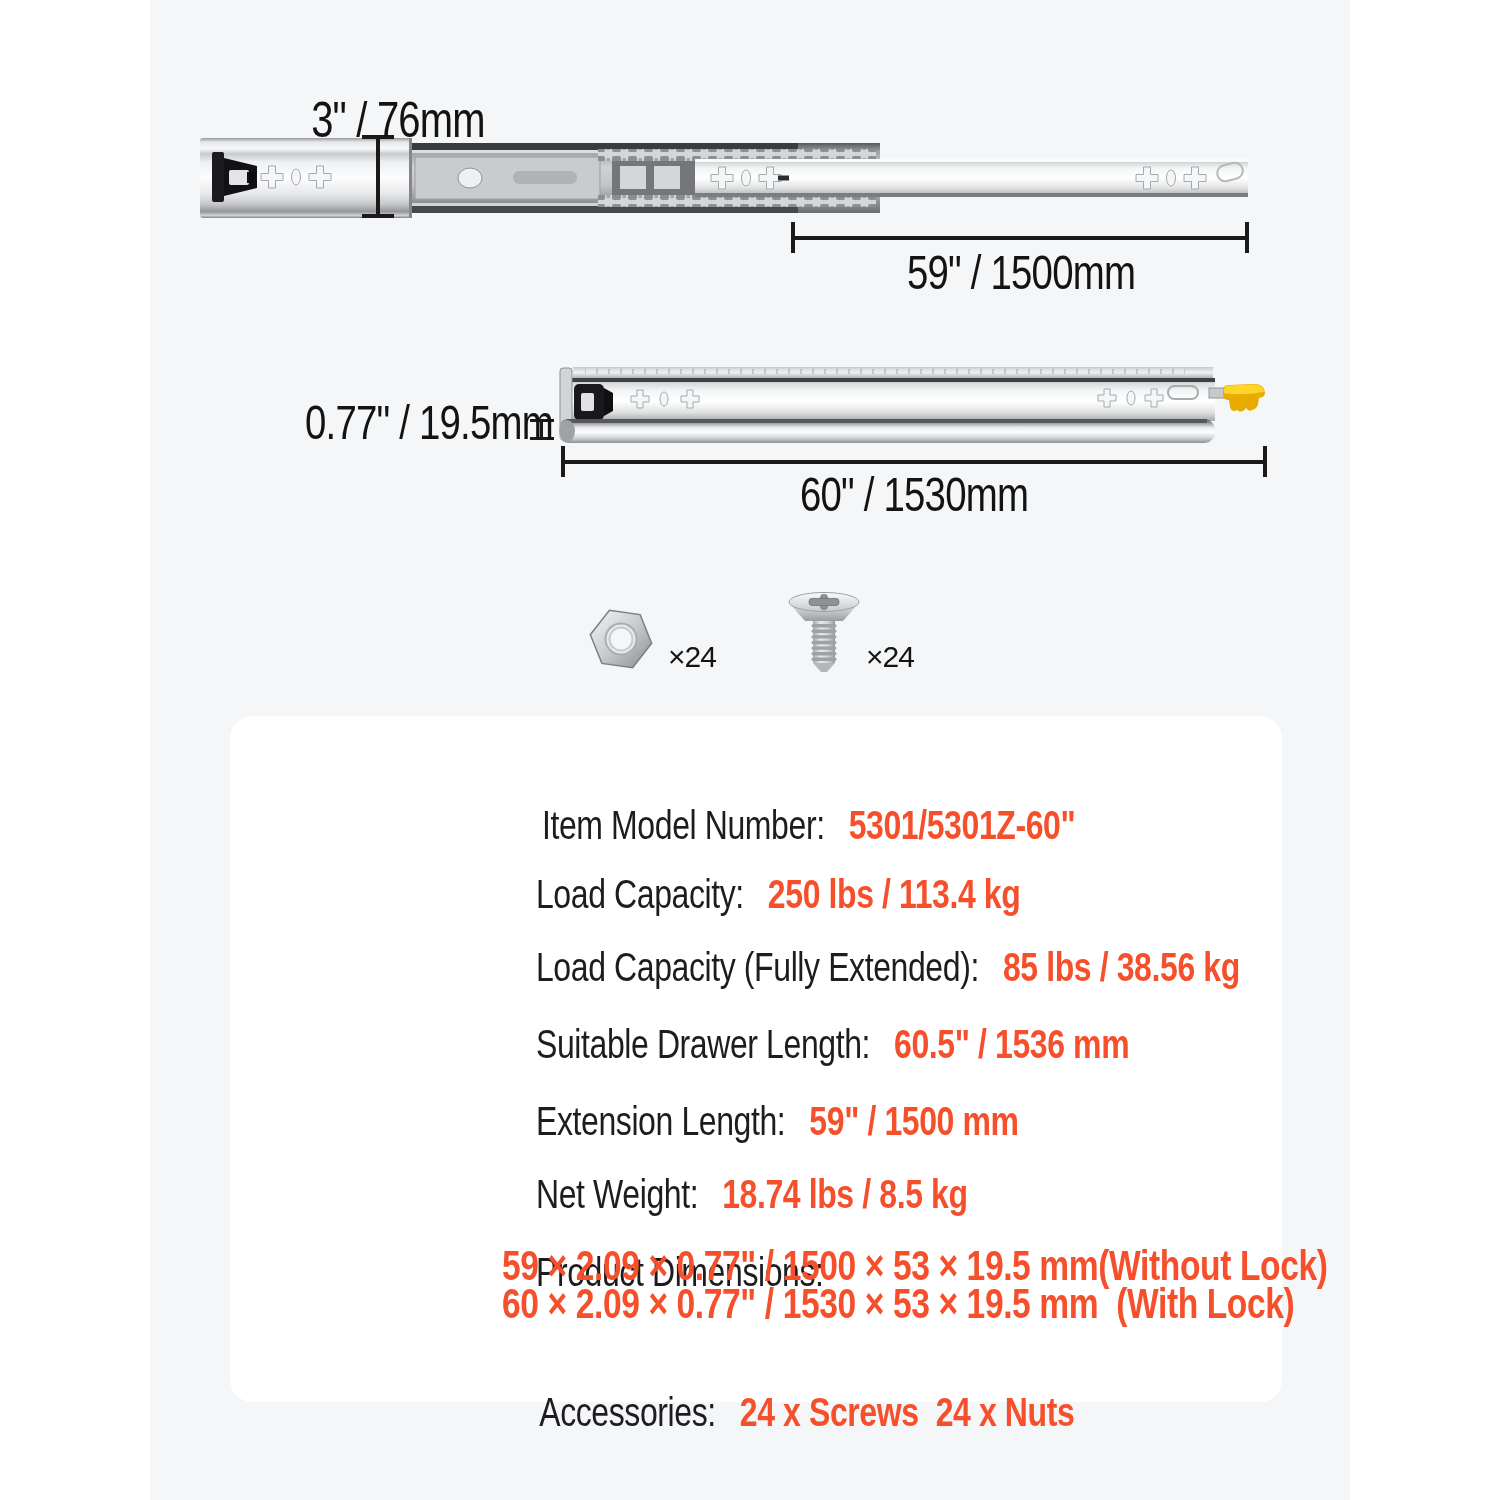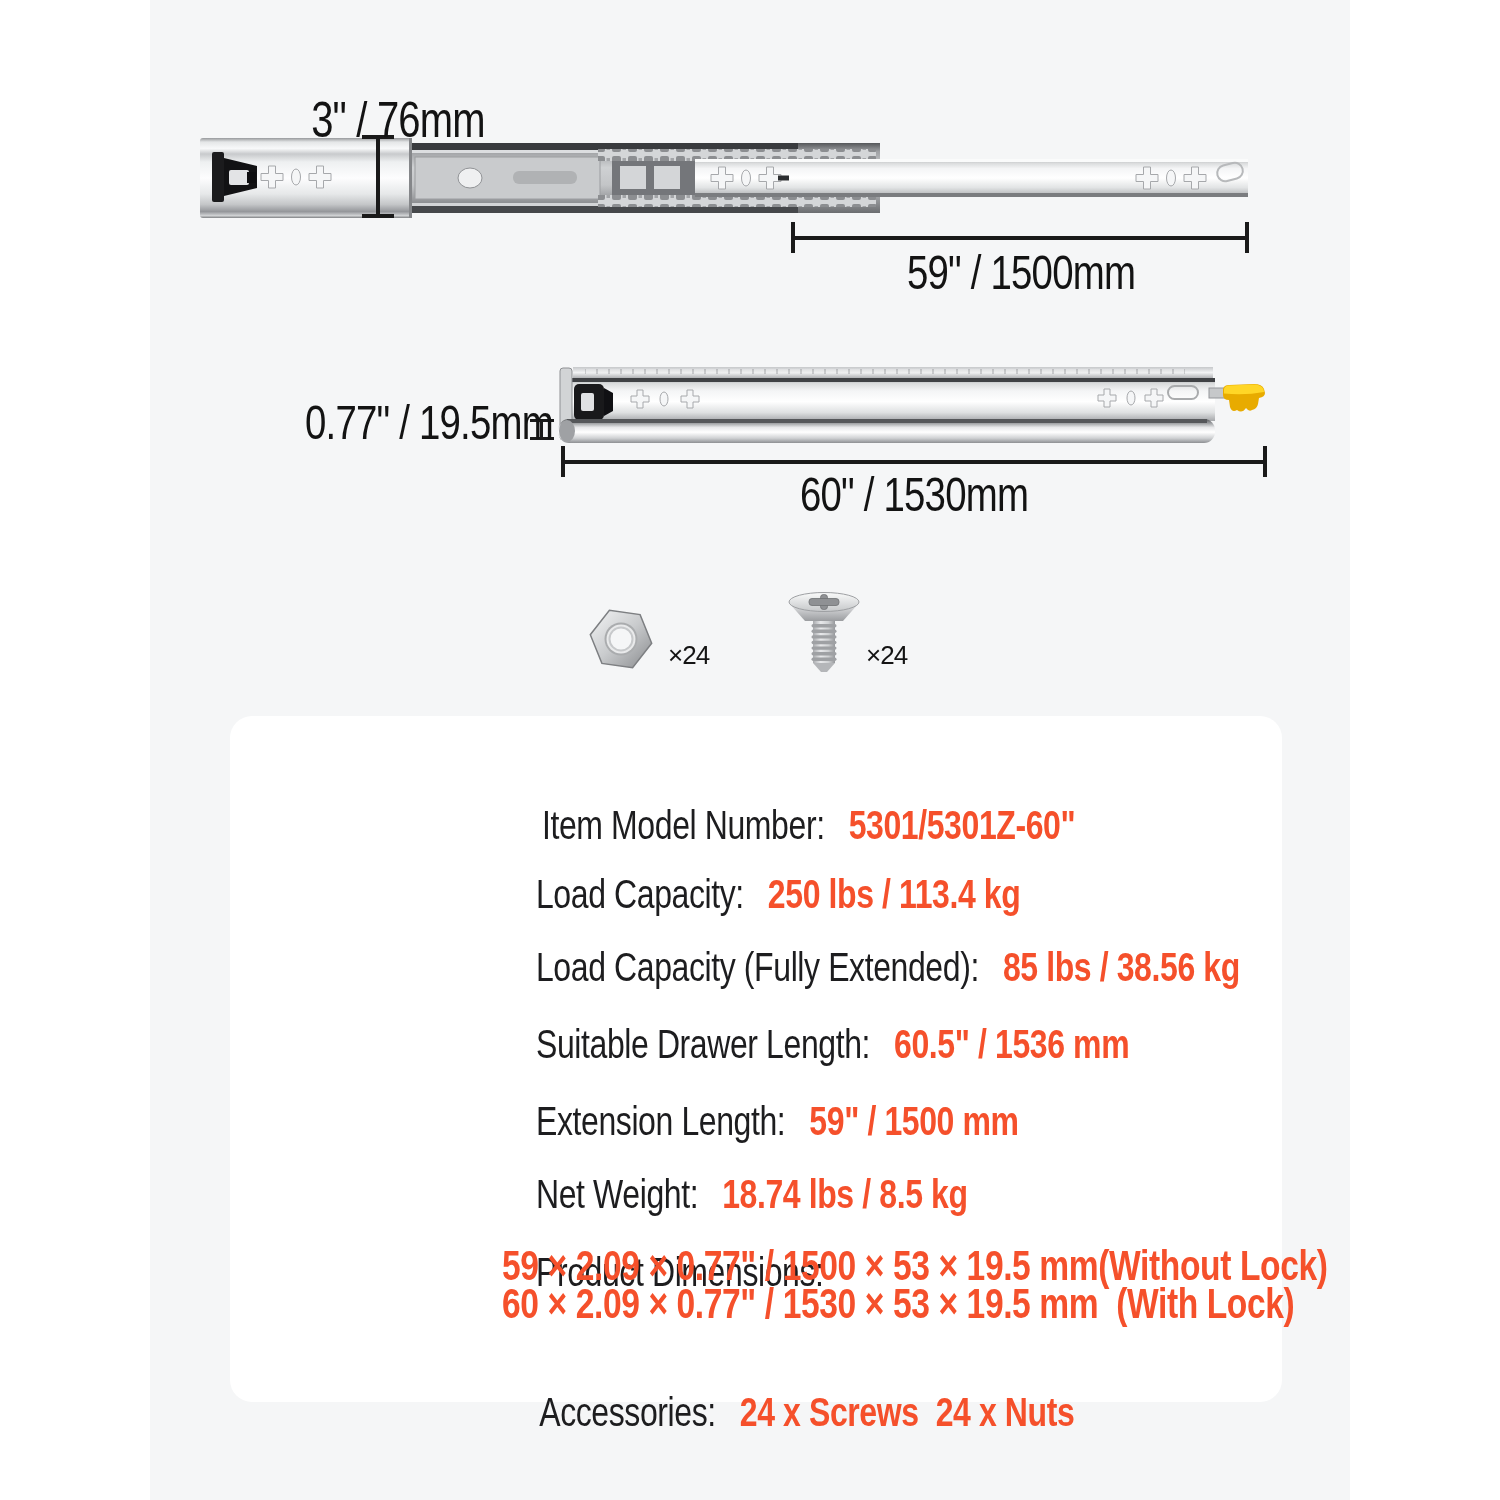--- a/index.html
+++ b/index.html
@@ -7,21 +7,21 @@
        font-family:"Liberation Sans","DejaVu Sans",sans-serif;color:#1d1d1f;}
   .abs{position:absolute;}
   .canvas{position:absolute;left:150px;top:0;width:1200px;height:1500px;background:#f5f6f7;}
   
   .vline,.vtick{position:absolute;width:4px;background:#1a1a1a;}
   .hline,.hcap{position:absolute;height:4px;background:#1a1a1a;}
   .dim-label{position:absolute;font-size:50px;line-height:1.05;color:#131313;
              white-space:nowrap;letter-spacing:-1px;transform:scaleX(.8);}
   .dim-center{text-align:center;transform-origin:center top;}
   .dim-right{text-align:right;transform-origin:right top;}
-  .count-label{position:absolute;font-size:26px;color:#141414;letter-spacing:-1px;}
+  .count-label{position:absolute;font-size:30px;color:#141414;letter-spacing:-1px;}
   
   .panel{position:absolute;left:230px;top:716px;width:1052px;height:686px;
          background:#ffffff;border-radius:22px;}
   .spec-row{position:absolute;left:272px;white-space:pre;font-size:40px;line-height:44px;
             transform:scaleX(.8);transform-origin:left top;color:#1d1d1f;letter-spacing:-0.5px;}
   .spec-value{font-weight:bold;color:#f5502b;margin-left:30px;}
   .dim-line-orange{position:absolute;left:272px;white-space:pre;font-size:42px;line-height:46px;
             font-weight:bold;color:#f5502b;transform:scaleX(.8);transform-origin:left top;letter-spacing:-0.5px;}
 </style>
 </head>

